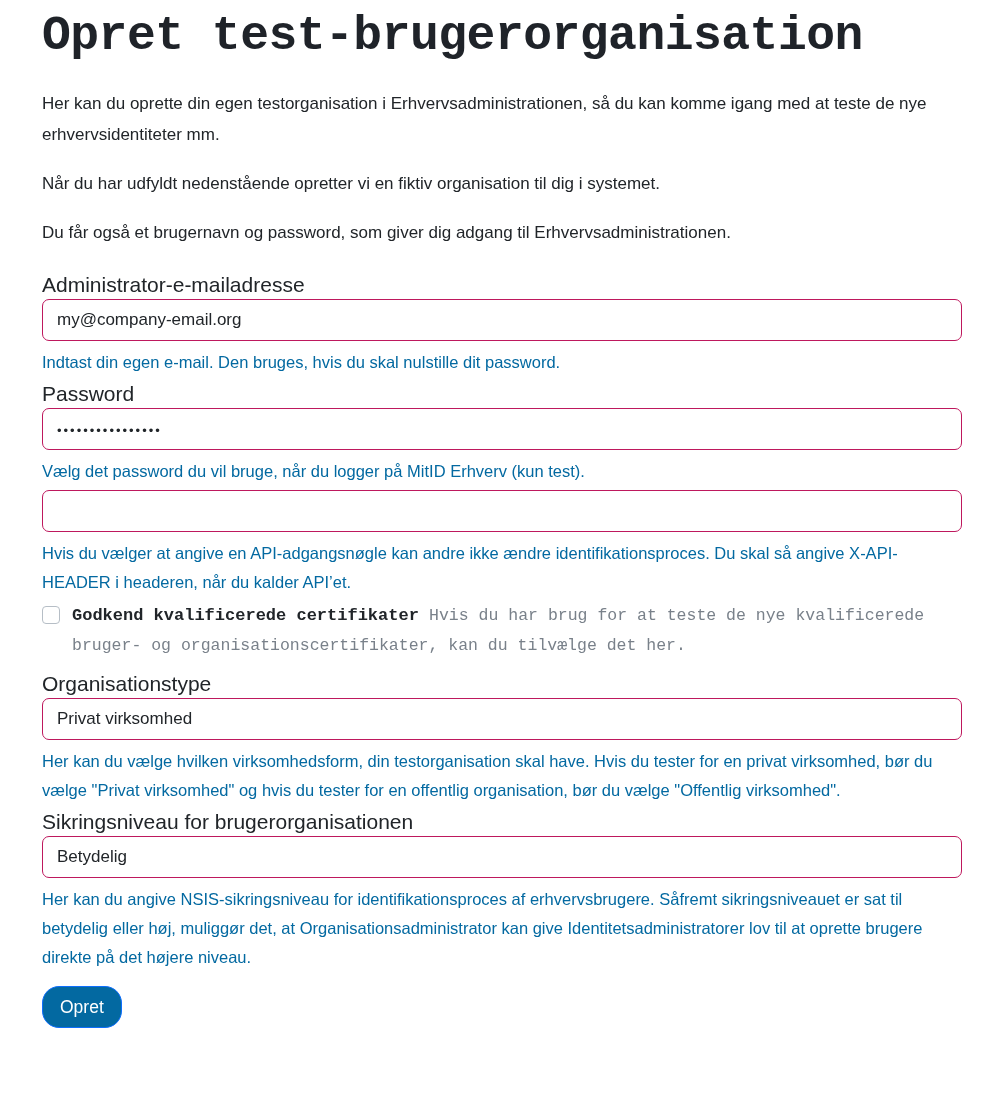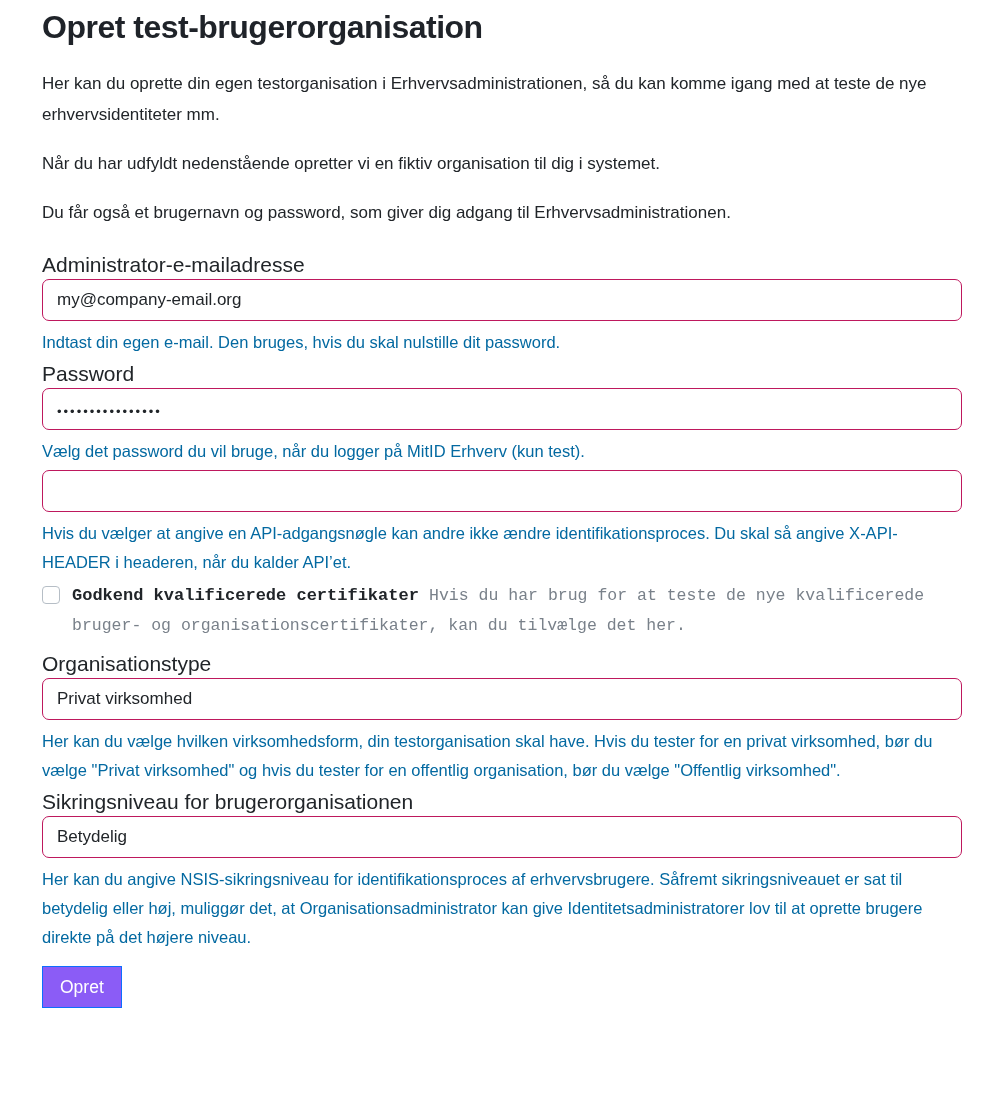--- a/index.html
+++ b/index.html
@@ -8,26 +8,27 @@
     width: 1004px;
     height: 1093px;
     font-family: "Liberation Sans", "DejaVu Sans", sans-serif;
     color: #212529;
     overflow: hidden;
   }
   .page {
     padding: 8px 42px 0 42px;
   }
   h1.page-title {
-    font-size: 32px;
+    font-size: 48px;
     font-weight: 600;
     letter-spacing: -0.5px;
     color: #1f2329;
     margin: 0 0 22px 0;
     line-height: 1.2;
+    font-family: Liberation Mono, monospace;
   }
   p.intro {
     font-size: 17px;
     line-height: 31px;
     margin-bottom: 18px;
     color: #212529;
   }
   form { margin-top: 24px; }
   .form-group { margin-bottom: 4px; }
   label.field-label {
@@ -93,24 +94,24 @@
     color: #212529;
     cursor: pointer;
   }
   .check-help {
     color: #79818a;
     font-size: 16.5px;
   }
   .btn-primary {
     display: inline-block;
     margin-top: 10px;
-    background: #8b5cf6;
+    background: #0369a1;
     color: #ffffff;
     border: 1px solid #0d6efd;
-    border-radius: 0;
+    border-radius: 17px;
     font-family: inherit;
     font-size: 17.5px;
     line-height: 24px;
     padding: 8px 17px;
     cursor: pointer;
   }
 </style>
 </head>
 <body>
 

